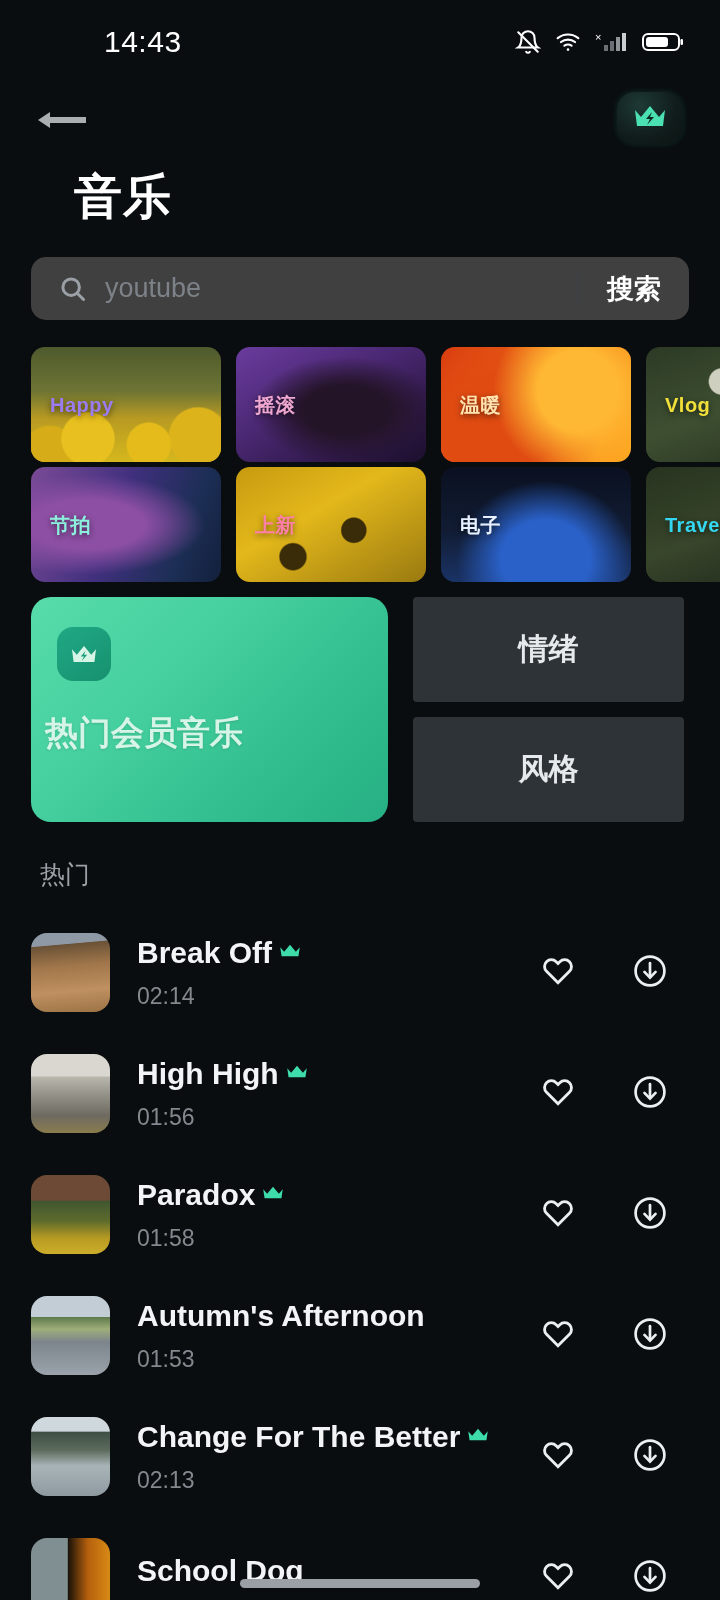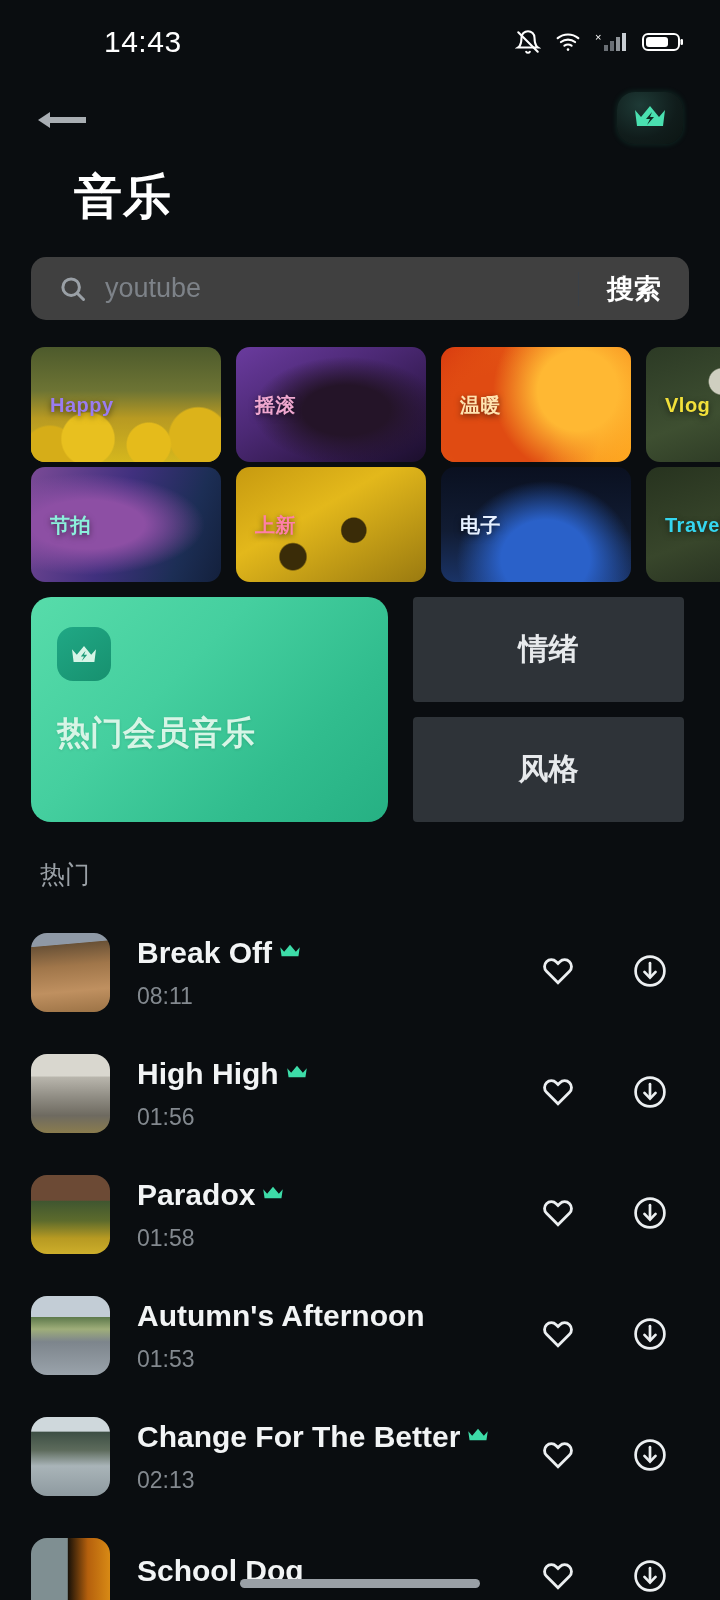--- a/index.html
+++ b/index.html
@@ -124,21 +124,21 @@
     background: linear-gradient(135deg, #57dcaa 0%, #45cf9f 38%, #31bd8e 72%, #26b083 100%);
     overflow: hidden;
   }
   .mcard-ico {
     position: absolute; left: 26px; top: 30px;
     width: 54px; height: 54px; border-radius: 16px;
     background: linear-gradient(145deg, #20a885 0%, #17916f 100%);
     display: flex; align-items: center; justify-content: center;
   }
   .mcard-title {
-    position: absolute; left: 26px; top: 112px; width: 220px;
+    position: absolute; left: 14px; top: 112px; width: 220px;
     color: #d7f5e6; font-size: 33px; font-weight: 700; line-height: 48px;
     text-shadow: 0 1px 3px rgba(0,0,0,.12);
   }
   .sidebtn {
     position: absolute; left: 403px; width: 271px; height: 105px;
     border-radius: 4px; background: #2e3338;
     display: flex; align-items: center; justify-content: center;
     color: #e7eaec; font-size: 30px; font-weight: 700; margin-left: 10px;
   }
   .sidebtn.b1 { top: 597px; }
@@ -322,21 +322,21 @@
       <div class="song-thumb th1"></div>
       <div class="song-main">
         <div class="song-titleline">
           <span class="song-title">Break Off</span>
           <span class="crown-sm">
             <svg width="26" height="21" viewBox="0 0 40 32">
                 <path d="M5 11 L11 18 L20 7 L29 18 L35 11 L33 25 L7 25 Z" fill="#3ddca8"></path>
               </svg>
           </span>
         </div>
-        <div class="song-dur">08:11</div>
+        <div class="song-dur">02:14</div>
       </div>
       <div class="song-actions">
         <div class="act">
           <span>
             <svg width="36" height="34" viewBox="0 0 24 24" fill="none" stroke="#eceff1" stroke-width="2">
                 <path d="M12 20.3 3.9 12.2a4.8 4.8 0 0 1 6.8-6.8l1.3 1.3 1.3-1.3a4.8 4.8 0 0 1 6.8 6.8z"></path>
               </svg>
           </span>
         </div>
         <div class="act">

